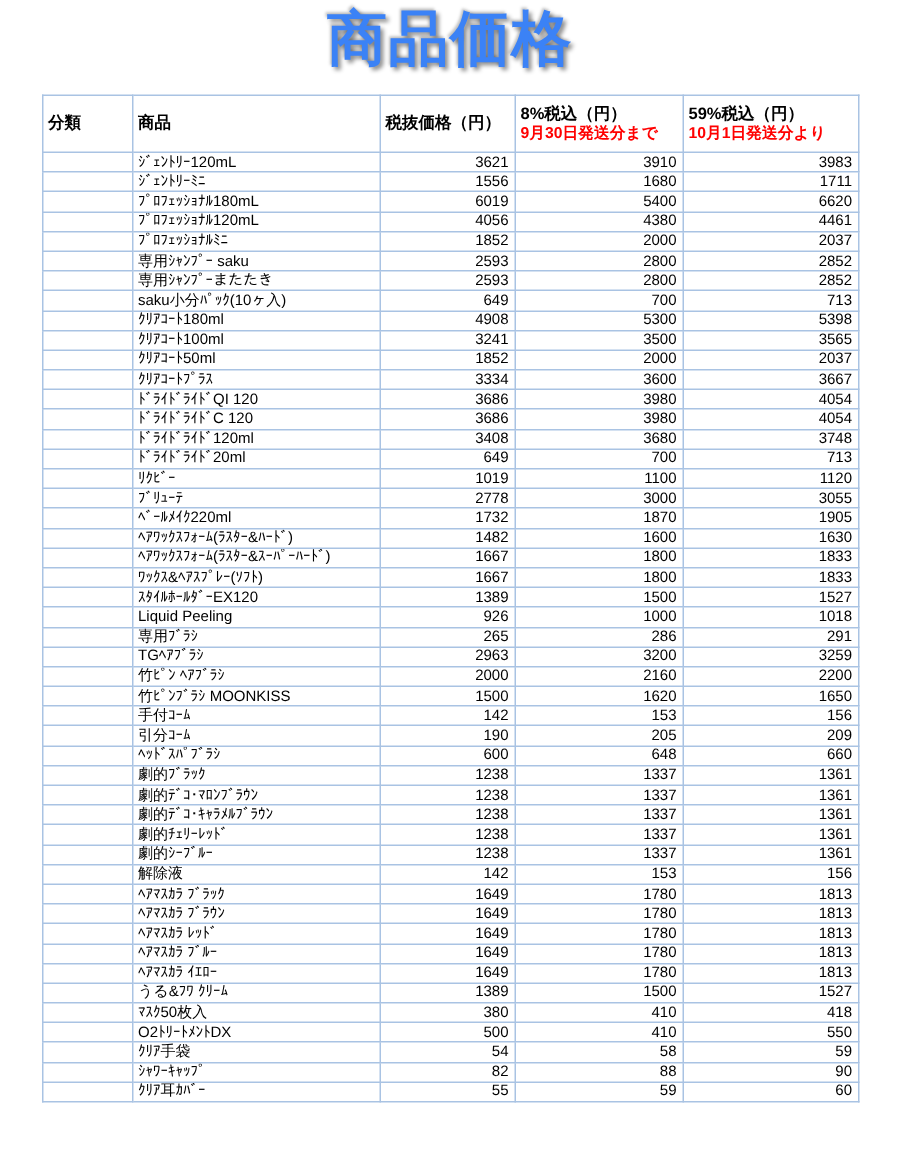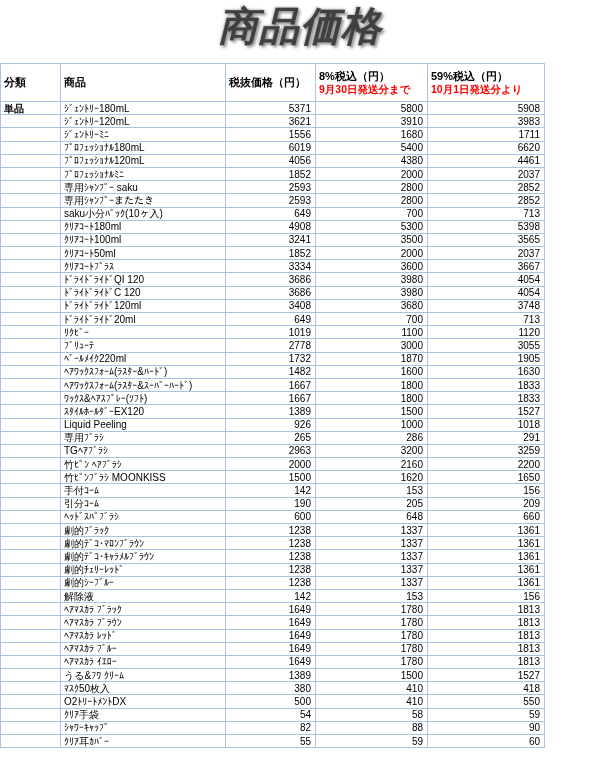--- a/index.html
+++ b/index.html
@@ -17,28 +17,28 @@
     overflow: hidden;
     position: relative;
   }
   .title {
     margin: 0;
     padding-top: 2px;
     text-align: center;
     font-size: 40px;
     font-weight: 900;
     letter-spacing: 1px;
-    color: #404040;
+    color: #3b82f6;
     text-shadow: 2px 2px 3px rgba(0,0,0,0.45), -1px -1px 2px rgba(0,0,0,0.25);
     line-height: 1.2;
-    font-style: italic;
   }
   table.price-table {
     border-collapse: collapse;
     table-layout: fixed;
+    margin-left: 28px;
     margin-top: 13px;
     width: 544px;
   }
   col.c-cat   { width: 60px; }
   col.c-prod  { width: 165px; }
   col.c-price { width: 90px; }
   col.c-tax8  { width: 112px; }
   col.c-tax10 { width: 117px; }
   th, td {
     border: 1px solid #a9c3e3;
@@ -99,27 +99,20 @@
           <span class="h-note note-red" style="color: rgb(255, 0, 0);">9月30日発送分まで</span>
         </th>
         <th>
           <span class="h-main">59%税込（円）</span>
           <span class="h-note note-red" style="color: rgb(255, 0, 0);">10月1日発送分より</span>
         </th>
       </tr>
     </thead>
     <tbody>
         <tr>
-          <td class="cat">単品</td>
-          <td class="prod">ｼﾞｪﾝﾄﾘｰ180mL</td>
-          <td class="num">5371</td>
-          <td class="num">5800</td>
-          <td class="num">5908</td>
-        </tr>
-        <tr>
           <td class="cat"></td>
           <td class="prod">ｼﾞｪﾝﾄﾘｰ120mL</td>
           <td class="num">3621</td>
           <td class="num">3910</td>
           <td class="num">3983</td>
         </tr>
         <tr>
           <td class="cat"></td>
           <td class="prod">ｼﾞｪﾝﾄﾘｰﾐﾆ</td>
           <td class="num">1556</td>

